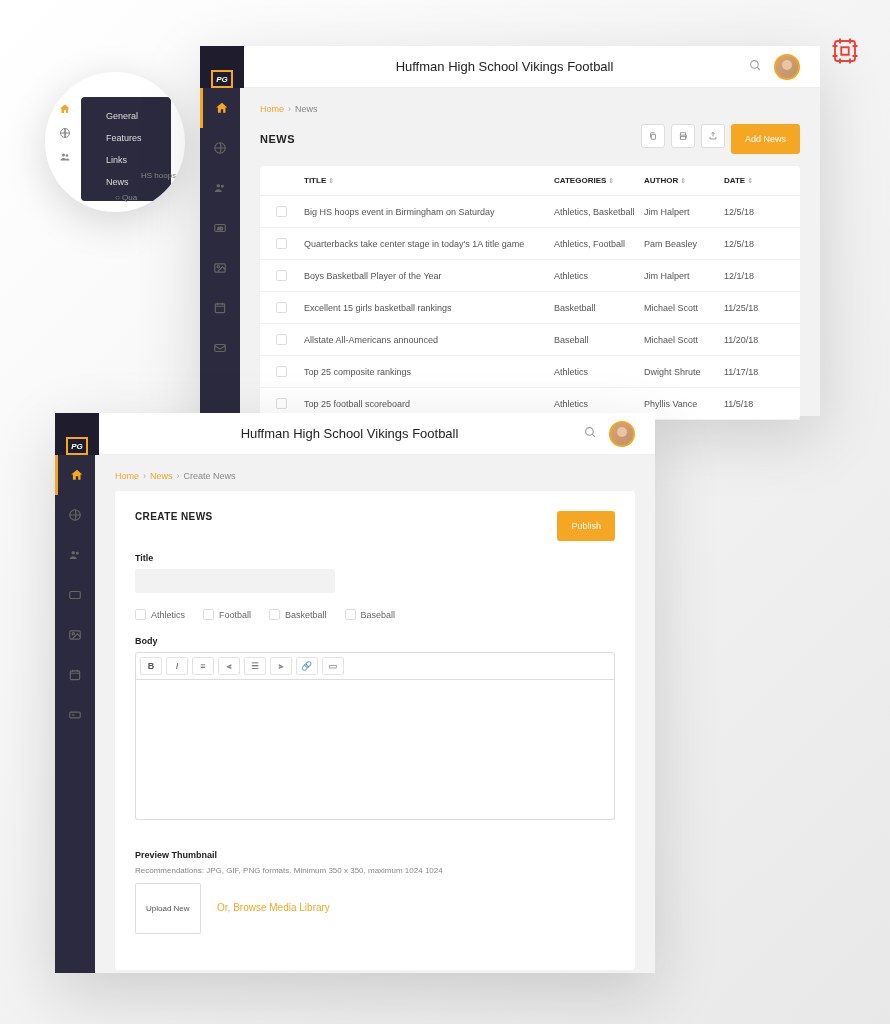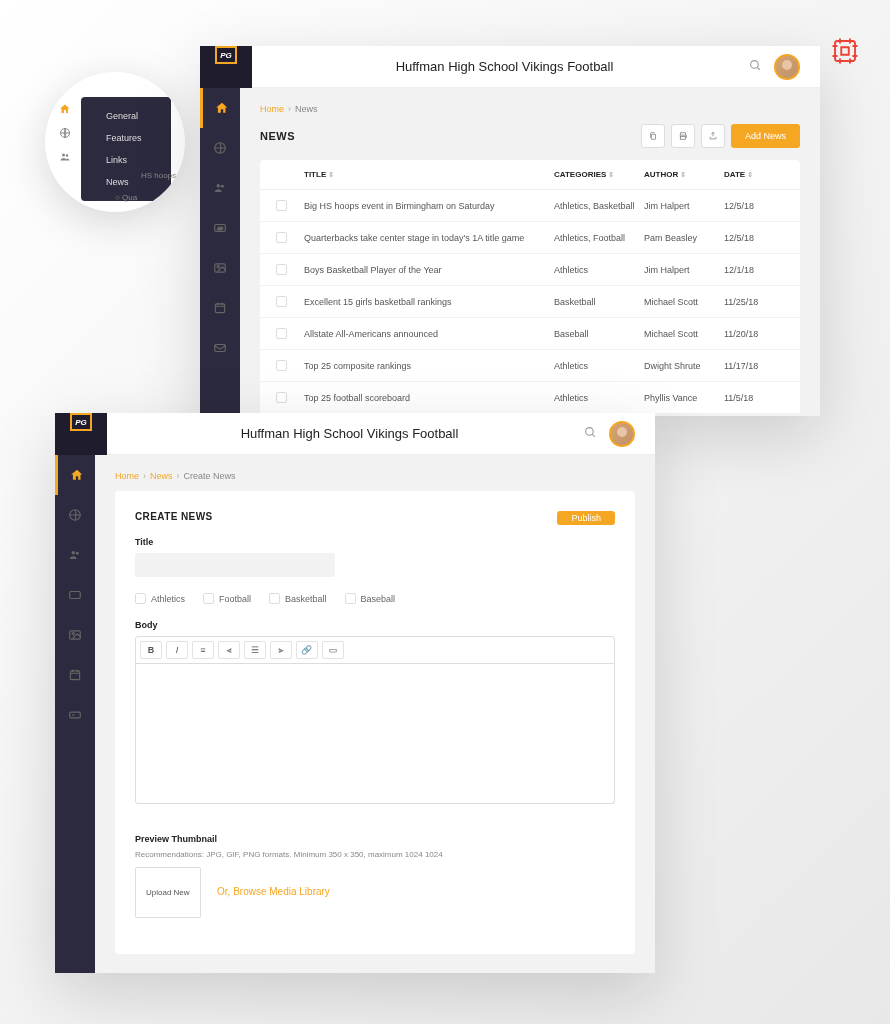--- a/index.html
+++ b/index.html
@@ -2,39 +2,39 @@
 <html><head>
 <meta charset="utf-8">
 <style>
 *{margin:0;padding:0;box-sizing:border-box;font-family:Arial,Helvetica,sans-serif}
 body{background:#f0f0f0;width:890px;height:1024px;position:relative;overflow:hidden;background:linear-gradient(135deg,#fff 0%,#f3f3f3 50%,#e8e8e8 100%)}
 .window{position:absolute;background:#f2f2f2;box-shadow:0 20px 60px rgba(0,0,0,.15)}
 .sidebar{width:40px;background:#2c2a3e;height:100%;float:left;position:relative}
 .sidebar-item{width:40px;height:40px;display:flex;align-items:center;justify-content:center;cursor:pointer;color:#666}
 .sidebar-item.active{border-left:3px solid #f5a623;color:#f5a623}
 .sidebar-item svg{width:14px;height:14px}
-.logo-box{width:52px;height:42px;display:flex;align-items:flex-start;justify-content:center;background:#1f1d2d}
+.logo-box{width:44px;height:42px;display:flex;align-items:flex-end;justify-content:center;background:#1f1d2d}
 .logo{width:22px;height:18px;border:2px solid #f5a623;position:relative;display:flex;align-items:center;justify-content:center;color:#fff;font-size:8px;font-weight:bold;font-style:italic}
 .header{height:42px;background:#fff;margin-left:40px;display:flex;align-items:center;justify-content:space-between;padding:0 20px;border-bottom:1px solid #eee}
 .header-title{font-size:13px;font-weight:normal;color:#222;flex:1;text-align:center}
 .header-icons{display:flex;align-items:center;gap:12px}
 .search-icon{color:#999;cursor:pointer}
 .avatar{width:26px;height:26px;border-radius:50%;background:linear-gradient(135deg,#d4a574 0%,#c0906a 100%);border:2px solid #f5a623;cursor:pointer;position:relative;overflow:hidden}
 .avatar::after{content:'';position:absolute;width:10px;height:10px;background:#e8c5a5;border-radius:50%;top:4px;left:6px}
 .content{margin-left:40px;padding:16px 20px}
 .breadcrumb{font-size:9px;margin-bottom:10px}
 .breadcrumb a{color:#f5a623;text-decoration:none}
 .breadcrumb .sep{color:#aaa;margin:0 4px}
 .breadcrumb .cur{color:#888}
 .section-header{display:flex;justify-content:space-between;align-items:center;margin-bottom:12px}
 .section-title{font-size:11px;font-weight:bold;color:#222;letter-spacing:.5px}
 .action-buttons{display:flex;gap:6px}
 .icon-btn{width:24px;height:24px;border:1px solid #ddd;background:#fff;border-radius:3px;display:flex;align-items:center;justify-content:center;cursor:pointer;color:#888}
 .icon-btn svg{width:10px;height:10px}
-.btn-primary{background:#f5a623;color:#fff;border:none;padding:2px 14px;border-radius:3px;font-size:9px;cursor:pointer}
+.btn-primary{background:#f5a623;color:#fff;border:none;padding:10px 14px;border-radius:3px;font-size:9px;cursor:pointer}
 .table{width:100%;background:#fff;border-radius:4px}
 .table-header{display:flex;padding:10px 16px;border-bottom:1px solid #eee}
 .th{font-size:8px;font-weight:bold;color:#222;text-transform:uppercase}
 .th .sort{color:#bbb;margin-left:2px;font-size:7px}
 .col-check{width:28px}
 .col-title{flex:1}
 .col-cat{width:90px}
 .col-author{width:80px}
 .col-date{width:60px}
 .table-row{display:flex;padding:10px 16px;border-bottom:1px solid #f2f2f2;align-items:center}

